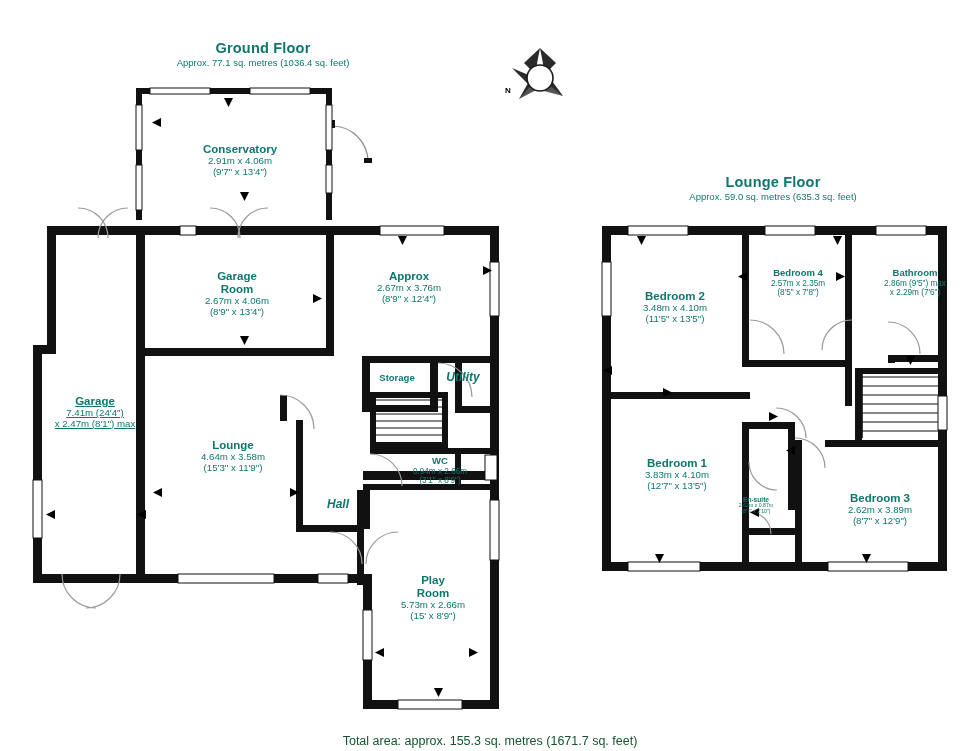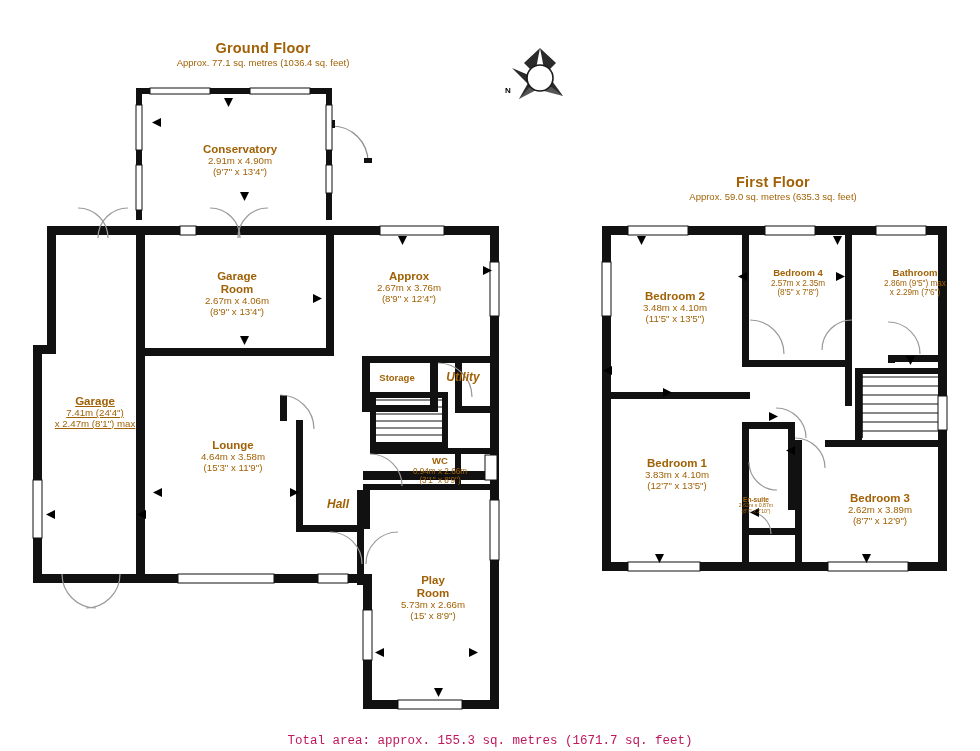--- a/index.html
+++ b/index.html
@@ -17,21 +17,21 @@
   }
   #floorplan {
     position: absolute;
     left: 0;
     top: 0;
   }
   .lbl {
     position: absolute;
     text-align: center;
     line-height: 1.12;
-    color: #a16207;
+    color: #0f766e;
     white-space: nowrap;
     pointer-events: none;
   }
   .title-name {
     font-size: 14.5px;
     font-weight: bold;
     letter-spacing: 0.2px;
   }
   .title-sub {
     font-size: 9.5px;
@@ -62,22 +62,21 @@
     font-size: 12px;
     font-weight: bold;
     font-style: italic;
   }
   .footer {
     position: absolute;
     left: 0;
     width: 980px;
     text-align: center;
     font-size: 12.5px;
-    color: #be185d;
-    font-family: Liberation Mono, monospace;
+    color: #14532d;
   }
   .compass-letter {
     position: absolute;
     font-size: 8px;
     font-weight: bold;
   }
 </style>
 </head>
 <body>
 
@@ -320,29 +319,29 @@
     </g>
   </g>
 </svg>
 
 <div class="lbl" style="left:163px; top:40px; width:200px;">
   <div class="title-name">Ground Floor</div>
   <div class="title-sub">Approx. 77.1 sq. metres (1036.4 sq. feet)</div>
 </div>
 
 <div class="lbl" style="left:673px; top:174px; width:200px;">
-  <div class="title-name">First Floor</div>
+  <div class="title-name">Lounge Floor</div>
   <div class="title-sub">Approx. 59.0 sq. metres (635.3 sq. feet)</div>
 </div>
 
 <div class="compass-letter" style="left:505px; top:86px;">N</div>
 
 <div class="lbl" style="left:168px; top:143px; width:144px;">
   <div class="room-name">Conservatory</div>
-  <div class="room-dim">2.91m x 4.90m</div>
+  <div class="room-dim">2.91m x 4.06m</div>
   <div class="room-dim">(9'7" x 13'4")</div>
 </div>
 
 <div class="lbl" style="left:173px; top:270px; width:128px;">
   <div class="room-name">Garage</div>
   <div class="room-name">Room</div>
   <div class="room-dim">2.67m x 4.06m</div>
   <div class="room-dim">(8'9" x 13'4")</div>
 </div>
 

